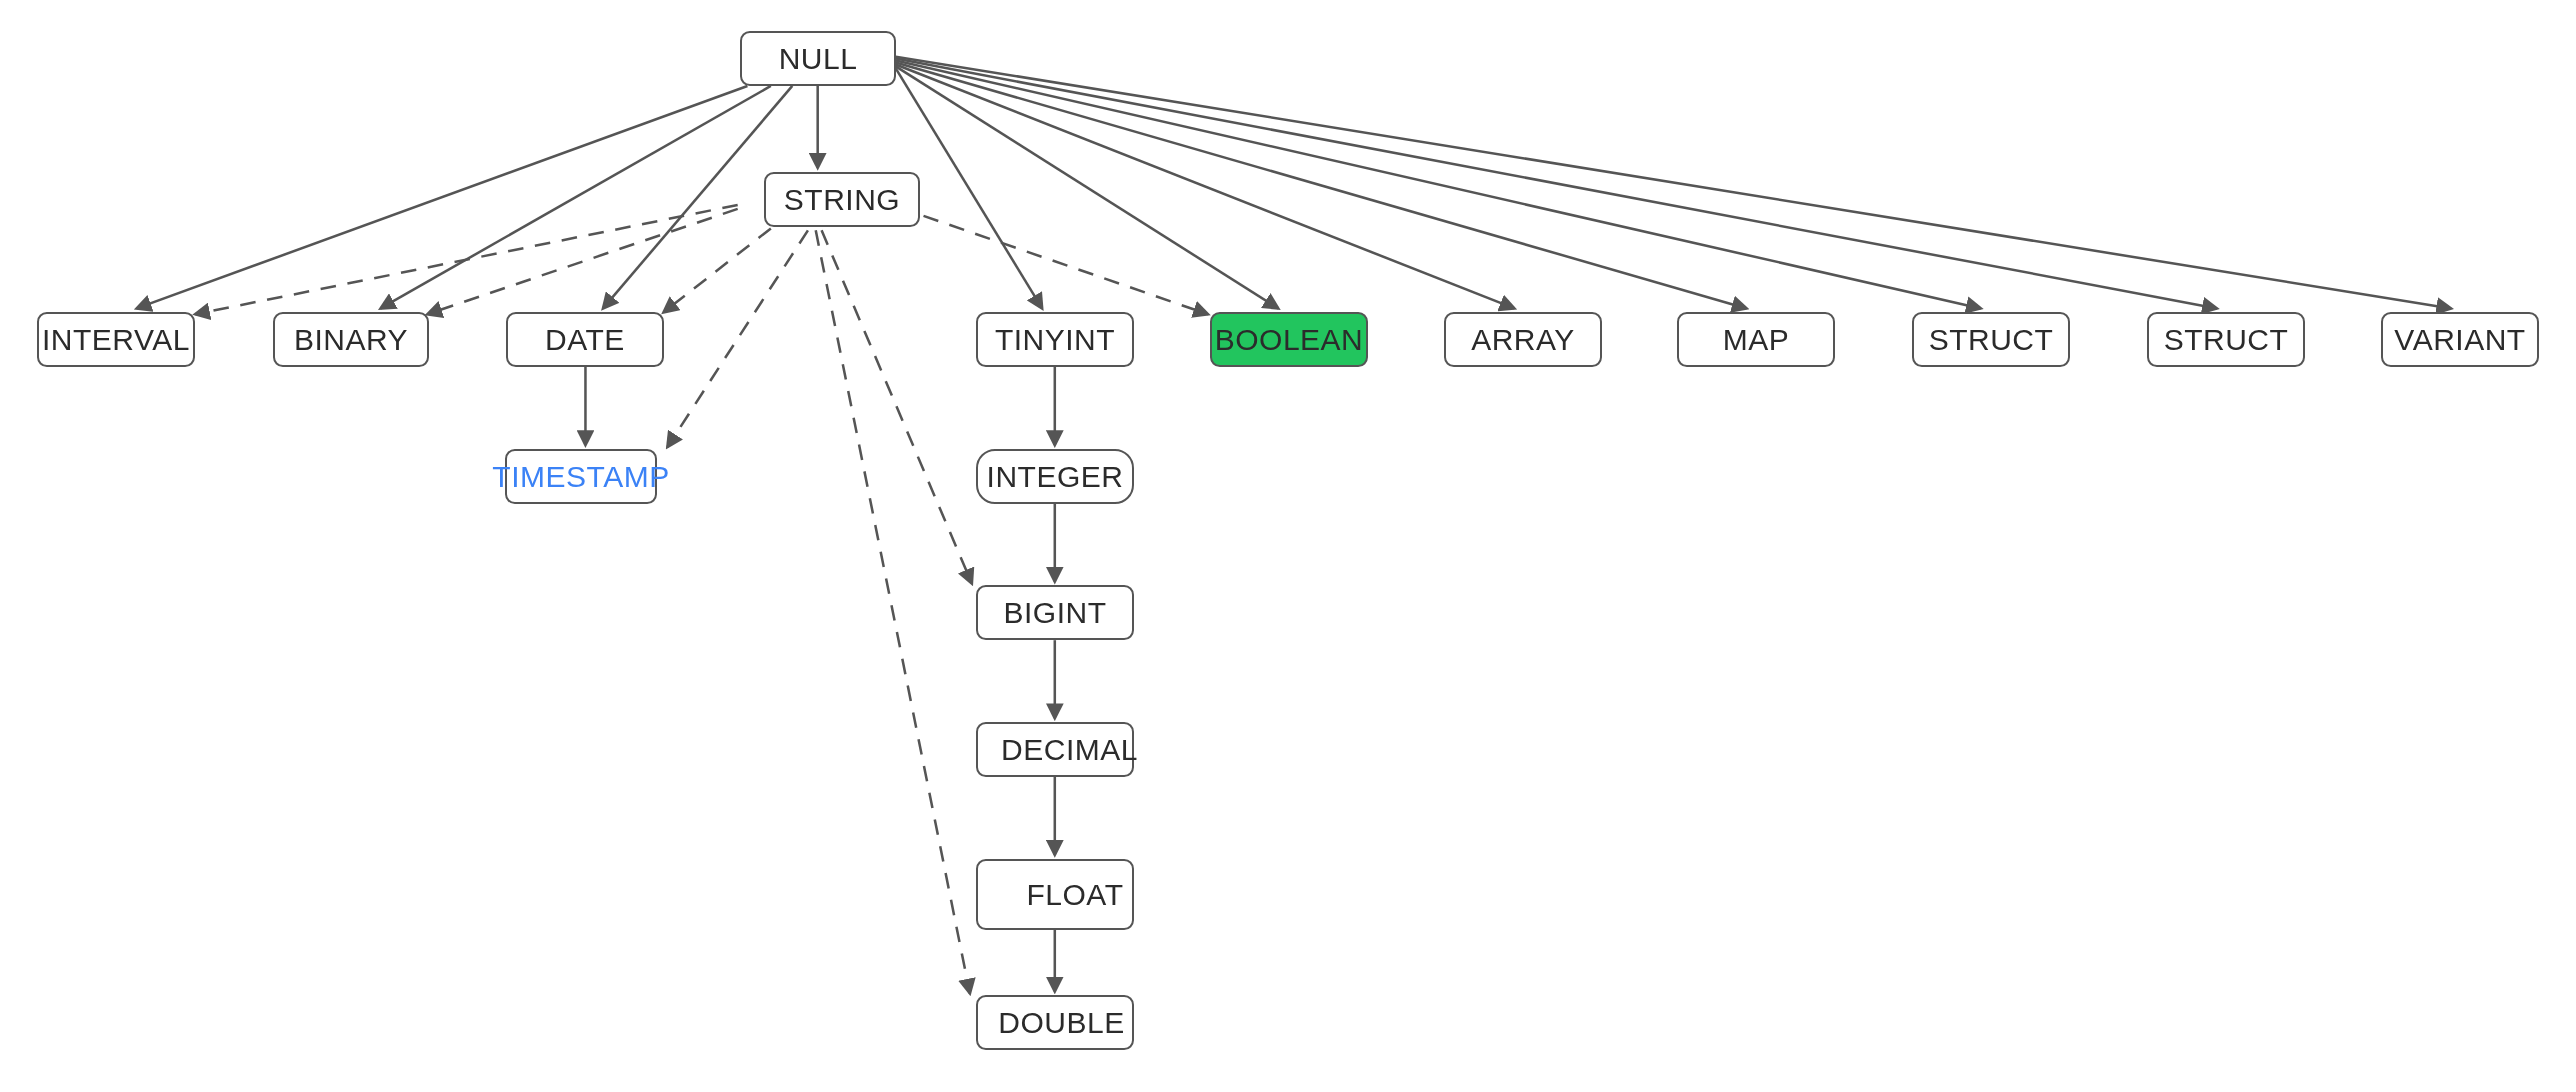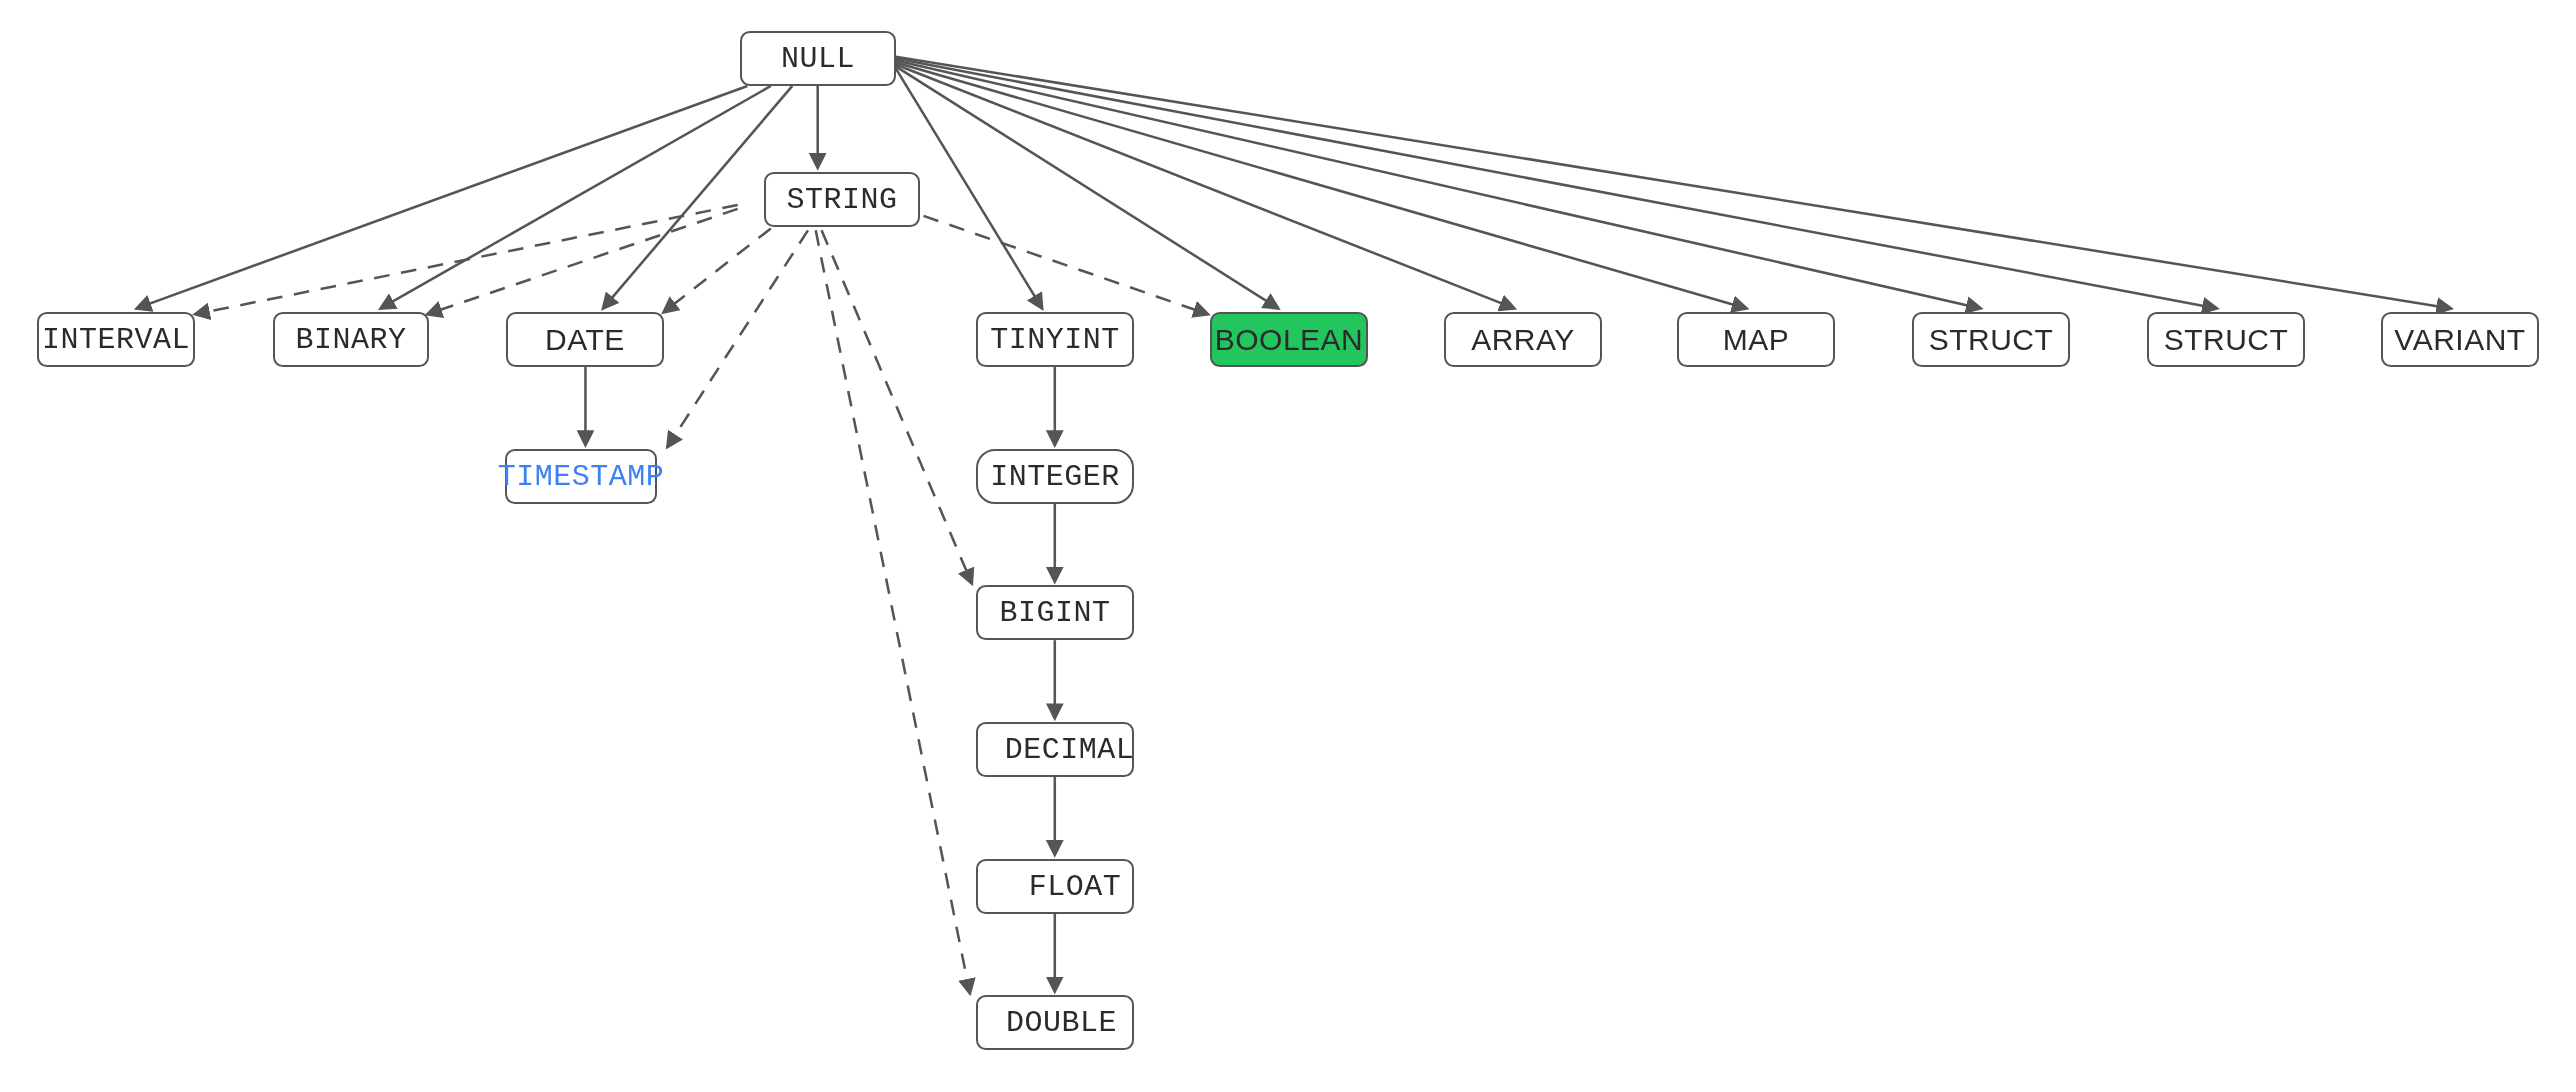--- a/index.html
+++ b/index.html
@@ -31,21 +31,21 @@
     border-radius: 9.8px;
     display: flex;
     align-items: center;
     justify-content: center;
     color: #2b2b2b;
     font-size: 30px;
     letter-spacing: 0.5px;
     white-space: nowrap;
   }
   .node.mono {
-    font-family: Liberation Mono, monospace;
+    font-family: Liberation Sans, sans-serif;
   }
   .node.sans {
     font-family: "Liberation Sans", sans-serif;
   }
 </style>
 </head>
 <body>
 
 <div id="canvas">
   <svg id="edges" viewBox="0 0 2640 1120" xmlns="http://www.w3.org/2000/svg">
@@ -123,21 +123,21 @@
       </div>
       <div class="node mono" style="left: 976px; top: 449px; width: 158px; height: 55px; border-color: rgb(85, 85, 85); background: rgb(255, 255, 255); color: rgb(43, 43, 43); border-radius: 19px;">
         <span>INTEGER</span>
       </div>
       <div class="node mono" style="left: 976px; top: 585px; width: 158px; height: 55px; border-color: rgb(85, 85, 85); background: rgb(255, 255, 255); color: rgb(43, 43, 43);">
         <span>BIGINT</span>
       </div>
       <div class="node mono" style="left: 976px; top: 722px; width: 158px; height: 55px; border-color: rgb(85, 85, 85); background: rgb(255, 255, 255); color: rgb(43, 43, 43); padding-left: 29px;">
         <span>DECIMAL</span>
       </div>
-      <div class="node mono" style="left: 976px; top: 859px; width: 158px; height: 55px; border-color: rgb(85, 85, 85); background: rgb(255, 255, 255); color: rgb(43, 43, 43); padding-left: 40px;">
+      <div class="node mono" style="left: 976px; top: 859px; width: 158px; height: 71px; border-color: rgb(85, 85, 85); background: rgb(255, 255, 255); color: rgb(43, 43, 43); padding-left: 40px;">
         <span>FLOAT</span>
       </div>
       <div class="node mono" style="left: 976px; top: 995px; width: 158px; height: 55px; border-color: rgb(85, 85, 85); background: rgb(255, 255, 255); color: rgb(43, 43, 43); padding-left: 13px;">
         <span>DOUBLE</span>
       </div>
     </div>
 </div>
 
 
 </body></html>

